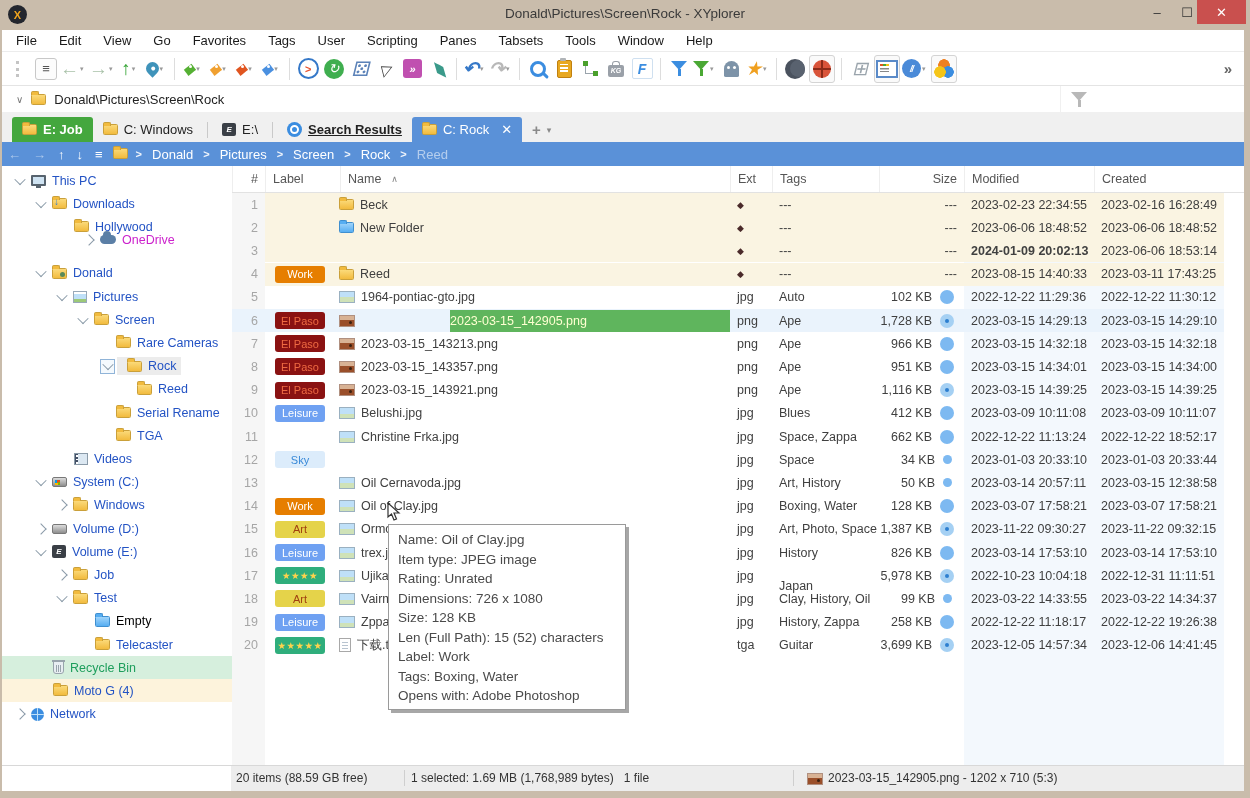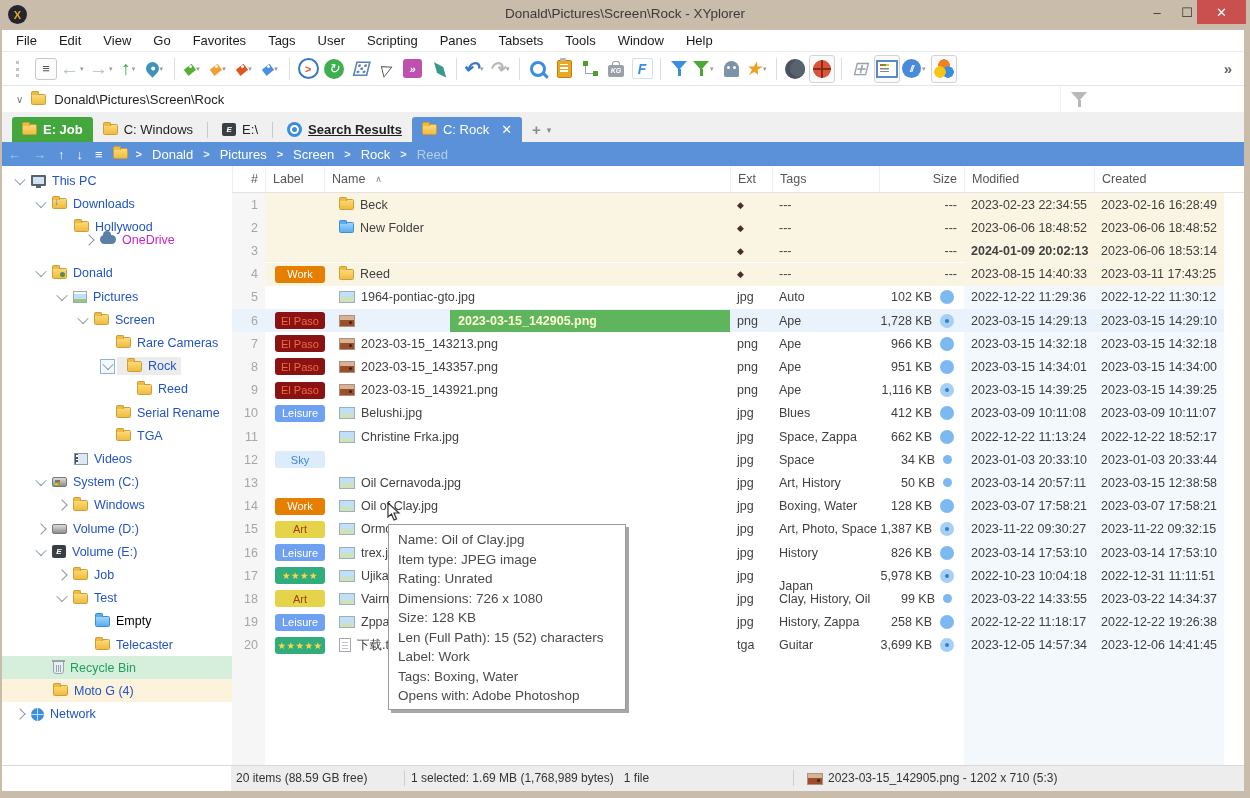--- a/index.html
+++ b/index.html
@@ -181,21 +181,21 @@
   .lrow{position:absolute;left:0;width:1012px;height:23px;}
   .cell{position:absolute;top:0;height:23px;display:flex;align-items:center;font-size:12.5px;color:#404040;
     box-sizing:border-box;padding:0 7px;white-space:nowrap;overflow:hidden;}
   .cell.right{justify-content:flex-end;}
   .rownum{color:#a6a6a6;}
   .badge{width:58px;height:17px;border-radius:3px;display:flex;align-items:center;justify-content:center;
     font-size:11px;margin-left:3px;letter-spacing:0;}
   .badge.stars{font-size:9.5px;letter-spacing:0.5px;}
   .namecell{gap:6px;}
   .sel-green{position:absolute;left:118px;top:0.5px;width:370px;height:22px;background:#5fb55d;display:flex;
-    align-items:center;padding-left:8px;color:#ffffd2;font-size:12.5px;white-space:nowrap;font-weight:bold;}
+    align-items:center;padding-left:0;color:#ffffd2;font-size:12.5px;white-space:nowrap;}
   .cir{border-radius:50%;background:#7db9f1;flex:none;margin-left:8px;}
   .cir.s{width:9px;height:9px;margin-right:5px;}
   .cir.m{width:14px;height:14px;margin-right:3px;}
   .cir.d{width:14px;height:14px;margin-right:3px;background:#a5d0f3;position:relative;}
   .cir.d::after{content:"";position:absolute;left:5px;top:5px;width:4px;height:4px;border-radius:50%;background:#2d7fd0;}
   .ext-diamond{color:#4a2a2a;font-size:9px;}
 
   
   .tooltip{position:absolute;left:386px;top:358px;width:238px;height:186px;background:#fff;border:1px solid #9a9a9a;
     box-shadow:3px 3px 0 rgba(80,80,80,0.5);z-index:50;padding:5px 9px;box-sizing:border-box;}
@@ -618,21 +618,21 @@
           <div class="col-tint" style="left: 0px; width: 33px; background: rgb(246, 246, 246);"></div>
           <div class="col-tint" style="left: 732px; width: 130px; background: rgb(243, 248, 253);"></div>
           <div class="col-tint" style="left: 862px; width: 130px; background: rgb(243, 248, 253);"></div>
           <div class="lheader">
             <div class="hcell right" style="left: 0px; width: 33px;">
               <span>#</span>
             </div>
             <div class="hcell" style="left: 33px; width: 67px;">
               <span>Label</span>
             </div>
-            <div class="hcell" style="left: 92px; width: 398px;">
+            <div class="hcell" style="left: 108px; width: 398px;">
               <span>Name</span>
               <span class="sortmark">∧</span>
             </div>
             <div class="hcell" style="left: 498px; width: 42px;">
               <span>Ext</span>
             </div>
             <div class="hcell" style="left: 540px; width: 107px;">
               <span>Tags</span>
             </div>
             <div class="hcell right" style="left: 647px; width: 85px;">

